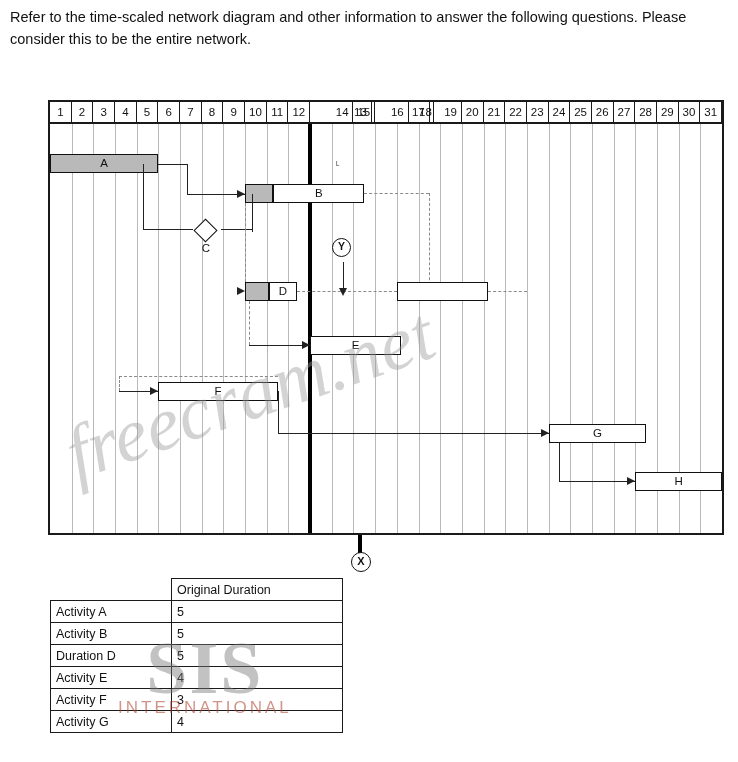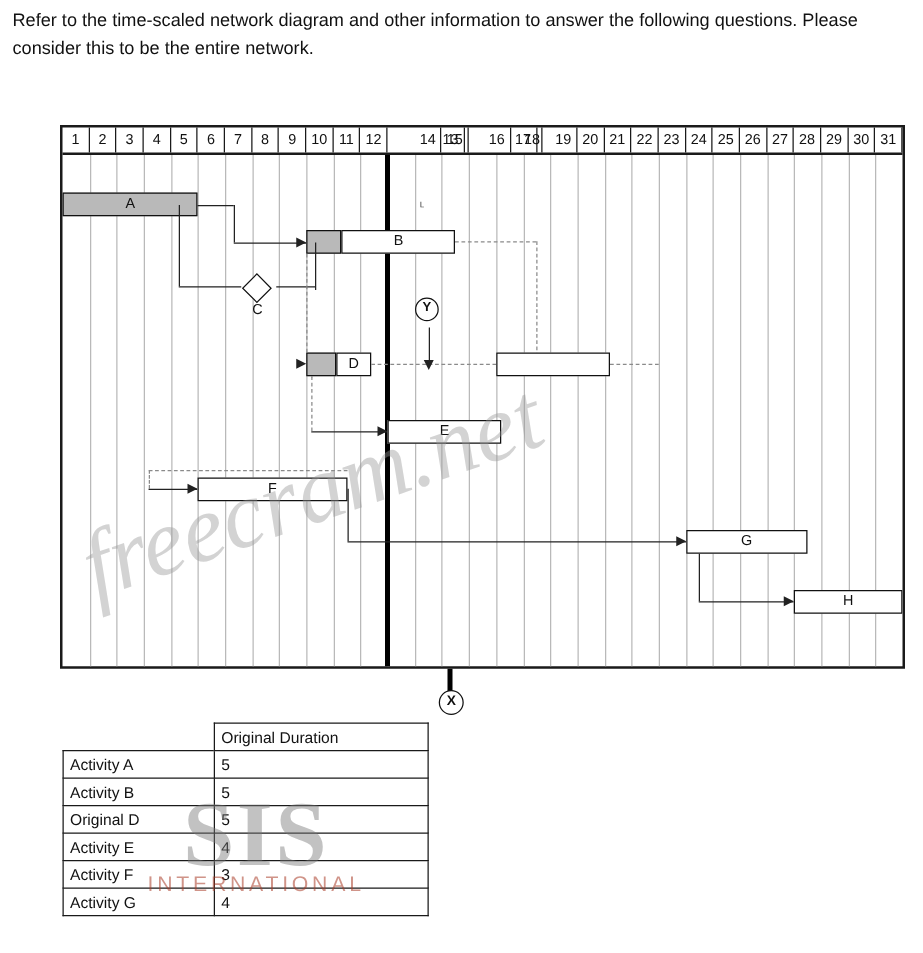--- a/index.html
+++ b/index.html
@@ -393,21 +393,21 @@
   <tbody id="dur-body">
       <tr>
         <td class="c-act">Activity A</td>
         <td class="c-dur">5</td>
       </tr>
       <tr>
         <td class="c-act">Activity B</td>
         <td class="c-dur">5</td>
       </tr>
       <tr>
-        <td class="c-act">Original D</td>
+        <td class="c-act">Duration D</td>
         <td class="c-dur">5</td>
       </tr>
       <tr>
         <td class="c-act">Activity E</td>
         <td class="c-dur">4</td>
       </tr>
       <tr>
         <td class="c-act">Activity F</td>
         <td class="c-dur">3</td>
       </tr>

